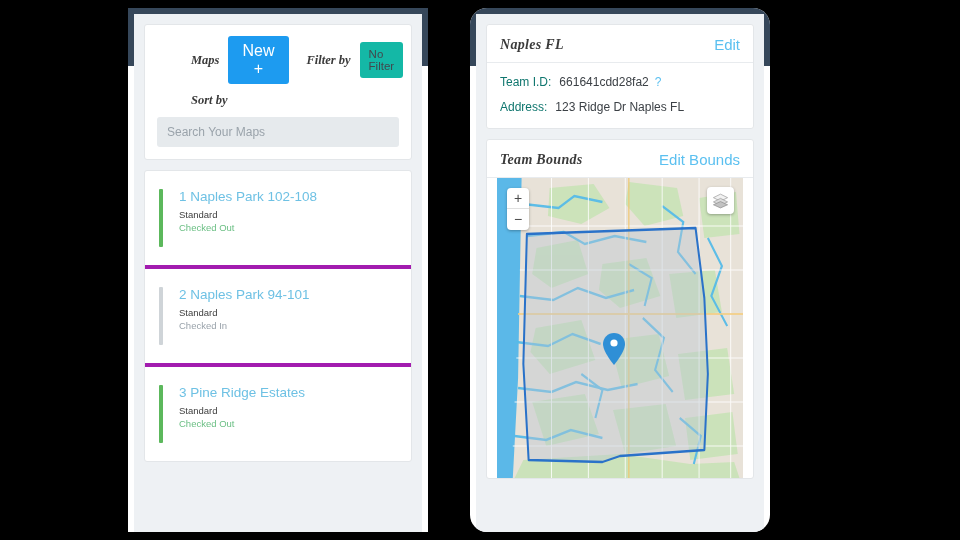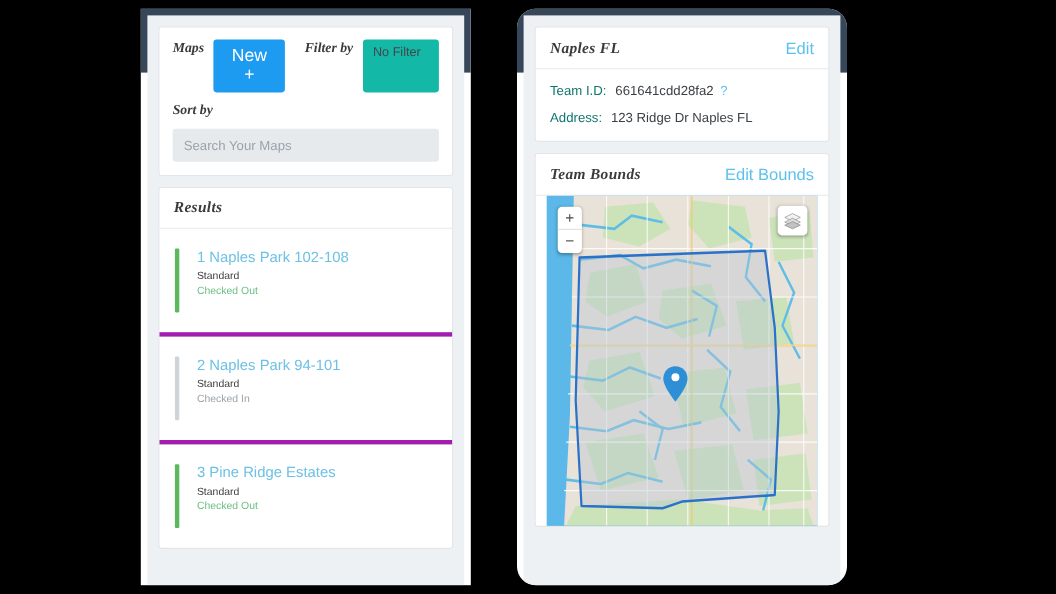--- a/index.html
+++ b/index.html
@@ -65,21 +65,21 @@
   }
   .link-blue {
     color: #5bc0f0;
     font-size: 15px;
     text-decoration: none;
     cursor: pointer;
   }
 
   
   .filter-card { padding: 11px 12px 12px 12px; }
-  .row { display: flex; gap: 9px; margin-bottom: 9px; }
+  .row { display: flex; align-items: center; gap: 9px; margin-bottom: 9px; margin-left: 34px; }
   .lbl-script {
     font-family: "Liberation Serif", serif;
     font-style: italic; font-weight: bold;
     font-size: 12.5px; color: #3a3a3a;
     white-space: nowrap;
   }
   .btn-new {
     background: #1d9bf0;
     color: #fff;
     border: none;
@@ -209,23 +209,20 @@
           <span class="lbl-script">Filter by</span>
           <div class="select-box sel-filter">No Filter</div>
         </div>
         <div class="row">
           <span class="lbl-script">Sort by</span>
         </div>
         <input class="search-box" type="text" placeholder="Search Your Maps" style="">
       </div>
 
       <div class="card results-card">
-        <div class="card-head">
-          <span class="script-label">Results</span>
-        </div>
         <div id="results-list">
             <div class="result-item">
               <div class="status-bar" style="background: rgb(92, 184, 92);"></div>
               <div class="res-body">
                 <div class="res-title">1 Naples Park 102-108</div>
                 <div class="res-type">Standard</div>
                 <div class="res-status" style="color: rgb(107, 191, 132);">Checked Out</div>
               </div>
             </div>
             <div class="result-item">

